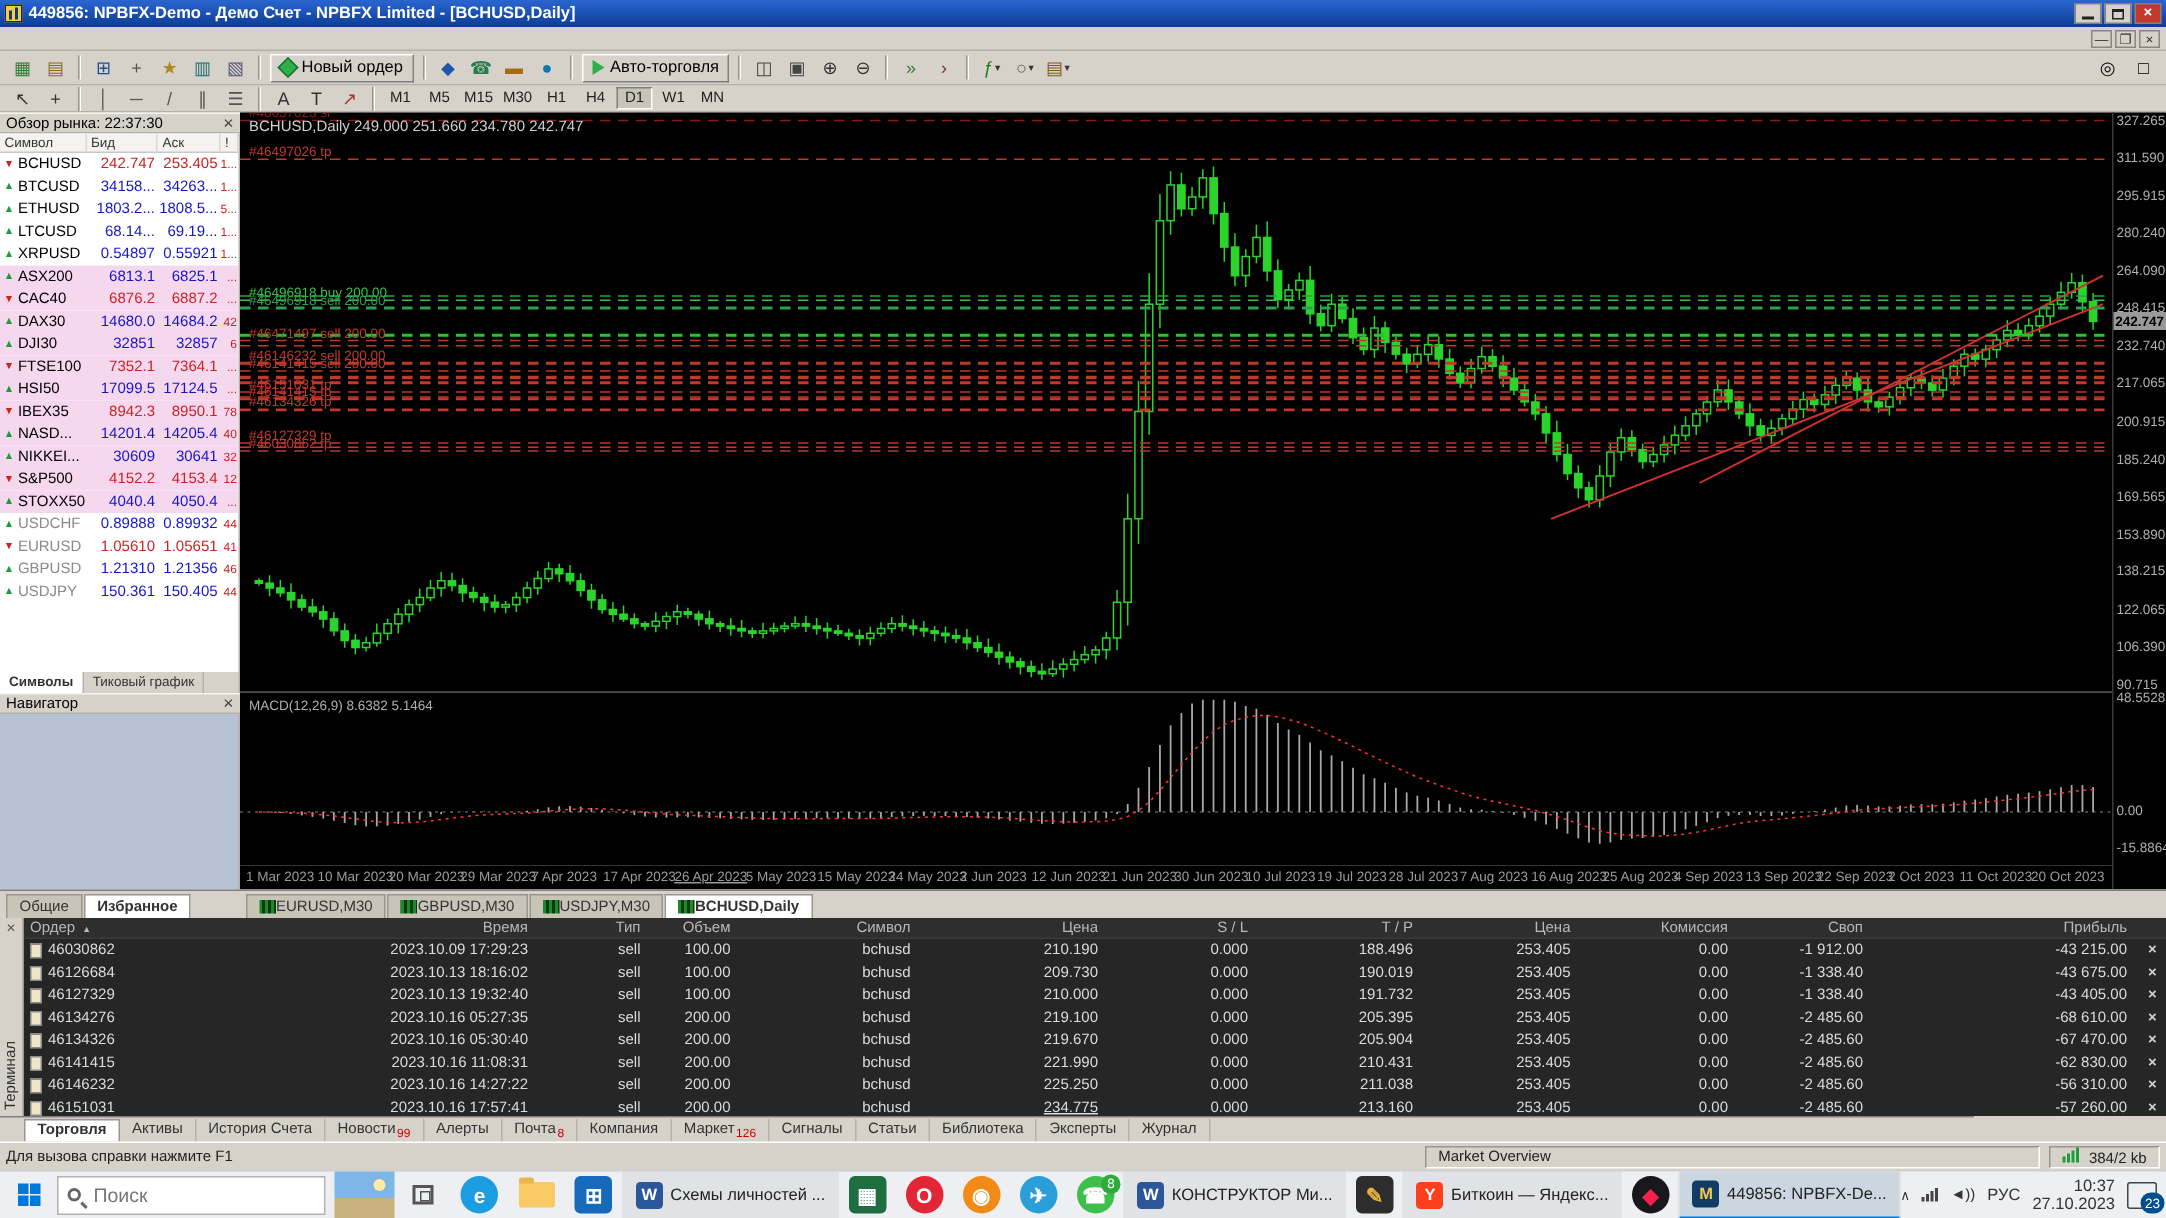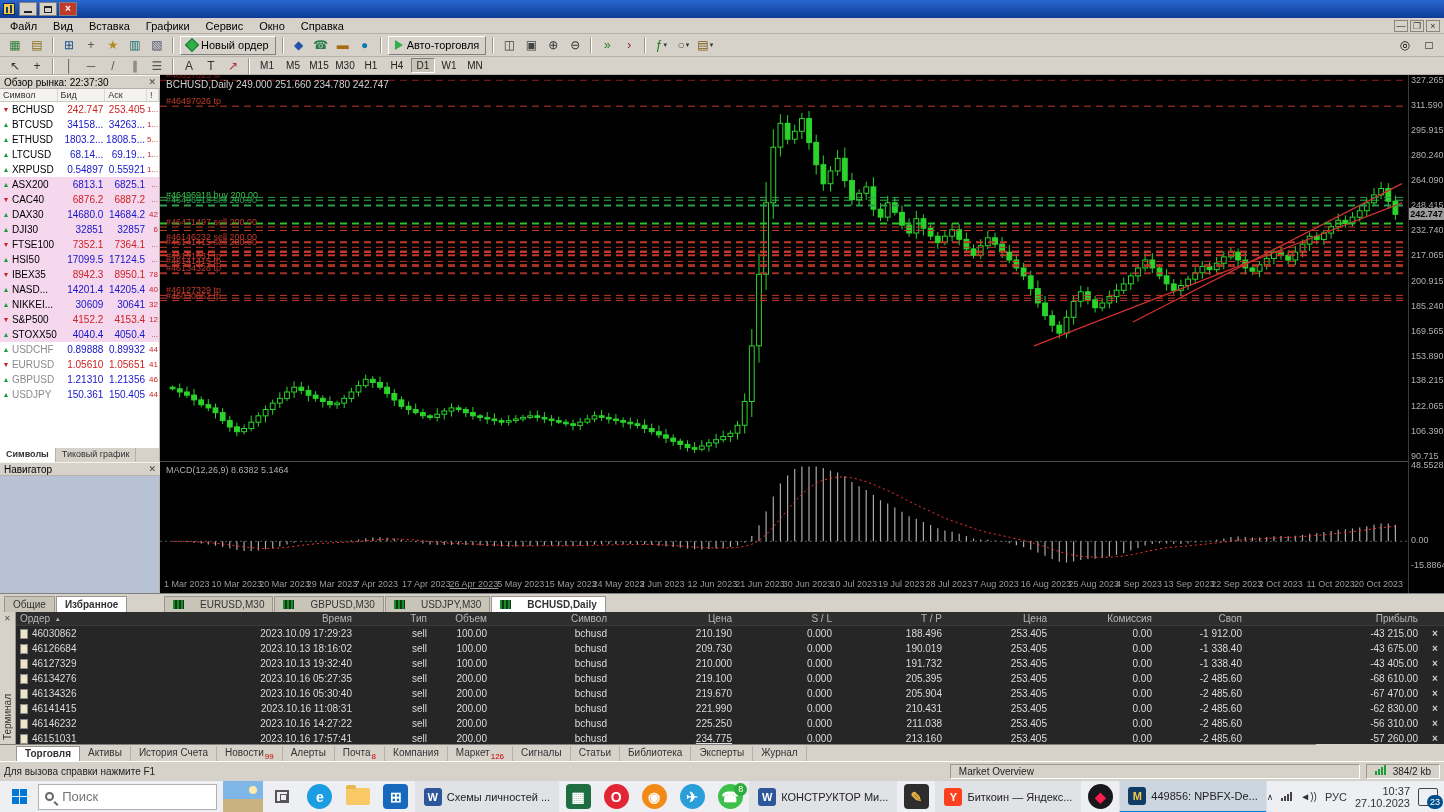--- a/index.html
+++ b/index.html
@@ -83,21 +83,21 @@
   #macd-label{position:absolute;left:166px;top:465px;color:#b0b0b0;font-size:9px;z-index:5;}
   .date-lbl{position:absolute;top:2px;font-size:9px;color:#9a9a9a;white-space:nowrap;}
 
   
   #tabsrow{position:absolute;left:0;top:593px;width:1444px;height:19px;background:#d6d2ca;
     border-top:1px solid #808080;display:flex;align-items:flex-end;}
   .btab{height:16px;line-height:15px;padding:0 8px;font-size:10px;color:#333;border:1px solid #9a968c;border-bottom:none;margin-right:1px;background:#c9c4b8;}
   .btab.active{background:#fff;font-weight:bold;}
   #bottom-tabs{display:flex;margin-left:4px;width:152px;}
   #chart-tabs{display:flex;margin-left:8px;}
-  .ctab{height:16px;line-height:15px;padding:0 8px;font-size:10px;display:flex;align-items:center;gap:16px;
+  .ctab{height:16px;line-height:15px;padding:0 8px;font-size:10px;display:flex;align-items:center;gap:0;
     border:1px solid #9a968c;border-bottom:none;margin-right:1px;background:#c9c4b8;color:#333;}
   .ctab.active{background:#fff;font-weight:bold;}
   .ctab-ico{width:11px;height:9px;background:repeating-linear-gradient(90deg,#1a8a2a 0 2px,#0a3a12 2px 4px);display:inline-block;}
 
   
   #terminal{position:absolute;left:0;top:612px;width:1444px;height:132px;background:#262626;overflow:hidden;display:flex;}
   #term-strip{width:16px;height:132px;background:#d6d2ca;border-right:1px solid #9a968c;position:relative;}
   .vlabel{position:absolute;bottom:4px;left:2px;writing-mode:vertical-rl;transform:rotate(180deg);font-size:10px;color:#333;}
   .strip-x{position:absolute;top:2px;left:4px;font-size:8px;color:#555;}
   #term-body{flex:1;overflow:hidden;}
@@ -163,41 +163,33 @@
   .nbadge{position:absolute;right:-6px;bottom:-4px;min-width:16px;height:14px;border-radius:8px;background:#004e8c;color:#fff;
     font-size:9px;line-height:14px;text-align:center;padding:0 2px;}
 </style>
 </head>
 <body>
 
 <div id="app">
 
   <div class="titlebar">
     <span class="app-ico"></span>
+    <span class="title-text">449856: NPBFX-Demo - Демо Счет - NPBFX Limited - [BCHUSD,Daily]</span>
     <span class="win-btns">
       <span class="wb">
           <i class="min-g"></i>
         </span>
       <span class="wb">
           <i class="max-g"></i>
         </span>
       <span class="wb close">×</span>
     </span>
   </div>
 
   <div class="menubar">
-    <span id="menus" style="display:flex">
-        <span class="menu-item">Файл</span>
-        <span class="menu-item">Вид</span>
-        <span class="menu-item">Вставка</span>
-        <span class="menu-item">Графики</span>
-        <span class="menu-item">Сервис</span>
-        <span class="menu-item">Окно</span>
-        <span class="menu-item">Справка</span>
-      </span>
     <span class="mdi-btns">
       <span class="mdib">—</span>
       <span class="mdib">❐</span>
       <span class="mdib">×</span>
     </span>
   </div>
 
   <div id="tb1" class="toolbar">
 
   <span class="tb-btn" style="color: rgb(46, 125, 50);">▦</span>

